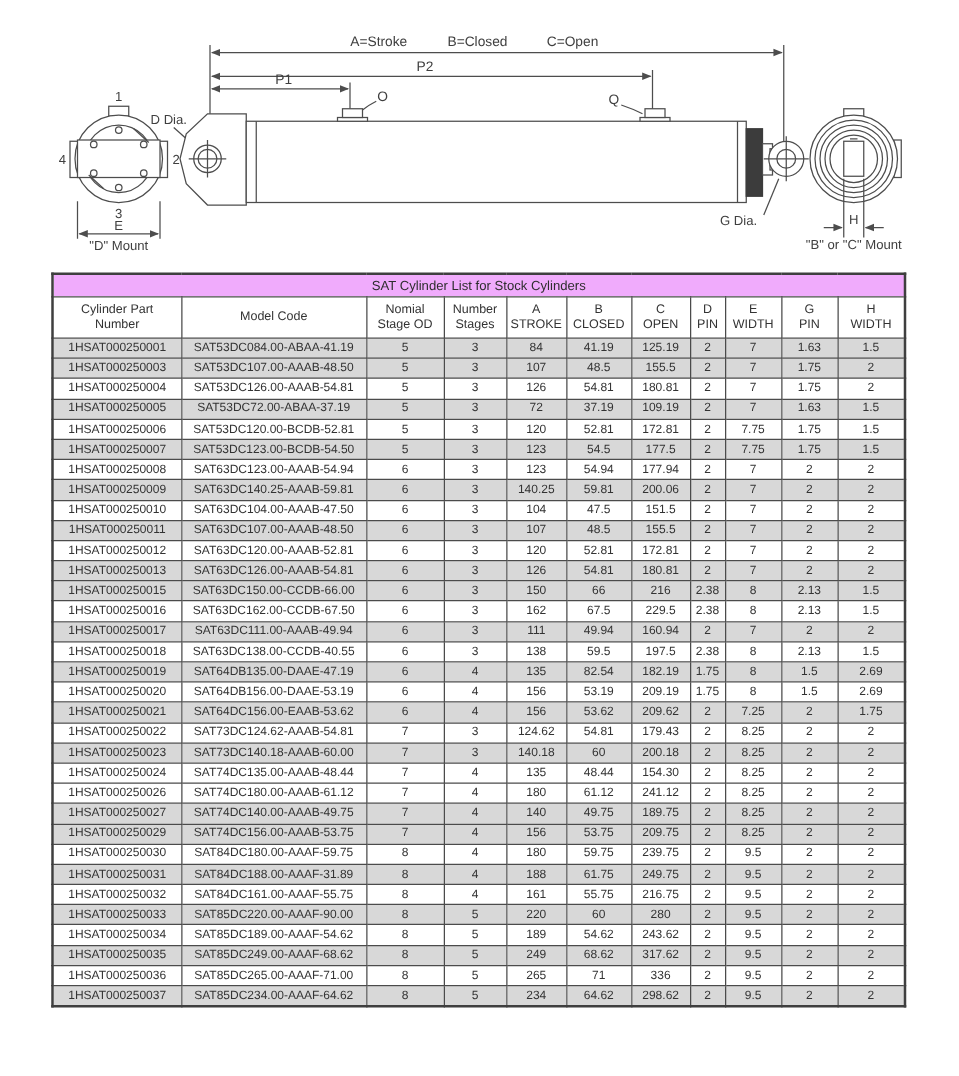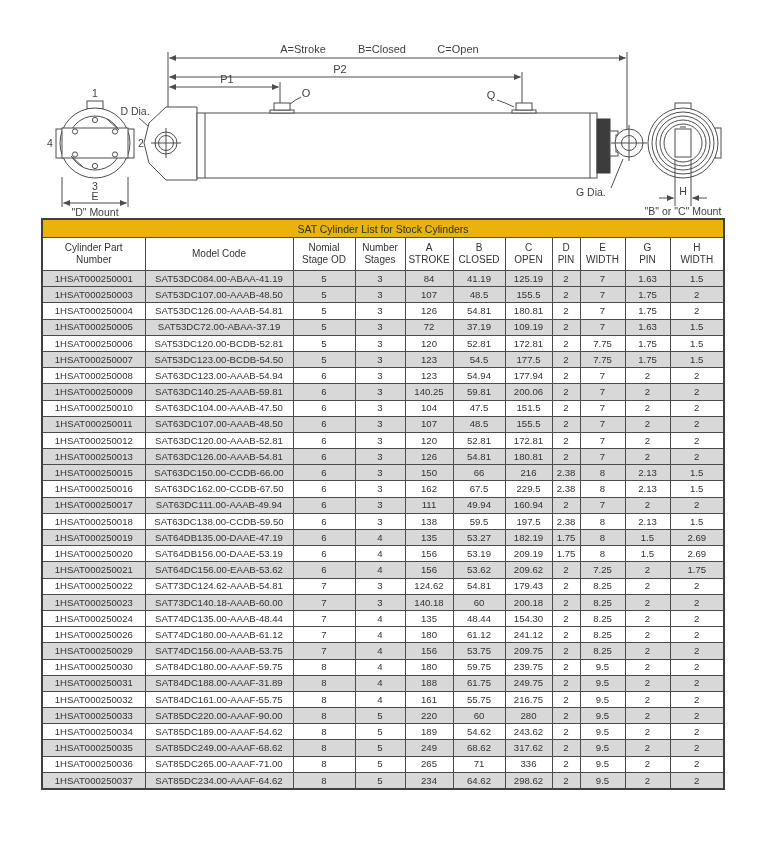--- a/index.html
+++ b/index.html
@@ -1,31 +1,31 @@
 <!DOCTYPE html>
 <html><head>
 <meta charset="utf-8">
 <style>
   html,body{margin:0;padding:0;}
   body{
     width:767px;height:861px;background:#ffffff;position:relative;
     font-family:"Liberation Sans", sans-serif;overflow:hidden;
   }
-  .diagram-wrap{position:absolute;top:16px;left:0;width:767px;height:216px;}
+  .diagram-wrap{position:absolute;top:0;left:0;width:767px;height:216px;}
   .diagram-wrap svg{display:block;}
   svg .ln{stroke:#4d4d4d;stroke-width:1;fill:none;}
   svg .fillw{fill:#ffffff;stroke:#4d4d4d;stroke-width:1;}
   svg .dim{stroke:#4d4d4d;stroke-width:1;fill:none;}
   svg text{fill:#3f3f3f;font-size:11px;font-family:"Liberation Sans",sans-serif;}
   svg text.sm{font-size:10.5px;}
   .table-wrap{position:absolute;top:218px;left:41px;width:684px;}
   table{border-collapse:collapse;table-layout:fixed;width:684px;border:2px solid #3f3f3f;}
   td,th{border:1px solid #4b4b4b;text-align:center;vertical-align:middle;
         color:#333333;overflow:hidden;white-space:nowrap;padding:0 1px;}
-  tr.title-row td{height:17px;font-size:10.5px;background:#eab308;color:#2e2e2e;}
+  tr.title-row td{height:17px;font-size:10.5px;background:#f0abfc;color:#2e2e2e;}
   thead th{height:32px;font-size:10px;font-weight:400;background:#ffffff;line-height:1.25;}
   tbody td{height:15.2px;font-size:9.6px;line-height:1;}
   tbody tr.shaded td{background:#d8d8d8;}
 </style>
 </head>
 <body>
 
 <div class="diagram-wrap">
   <svg width="767" height="216" viewBox="0 0 767 216">
     <defs>
@@ -384,38 +384,38 @@
           <td>111</td>
           <td>49.94</td>
           <td>160.94</td>
           <td>2</td>
           <td>7</td>
           <td>2</td>
           <td>2</td>
         </tr>
         <tr>
           <td>1HSAT000250018</td>
-          <td>SAT63DC138.00-CCDB-59.50</td>
+          <td>SAT63DC138.00-CCDB-40.55</td>
           <td>6</td>
           <td>3</td>
           <td>138</td>
           <td>59.5</td>
           <td>197.5</td>
           <td>2.38</td>
           <td>8</td>
           <td>2.13</td>
           <td>1.5</td>
         </tr>
         <tr class="shaded">
           <td>1HSAT000250019</td>
           <td>SAT64DB135.00-DAAE-47.19</td>
           <td>6</td>
           <td>4</td>
           <td>135</td>
-          <td>53.27</td>
+          <td>82.54</td>
           <td>182.19</td>
           <td>1.75</td>
           <td>8</td>
           <td>1.5</td>
           <td>2.69</td>
         </tr>
         <tr>
           <td>1HSAT000250020</td>
           <td>SAT64DB156.00-DAAE-53.19</td>
           <td>6</td>
@@ -487,20 +487,33 @@
           <td>4</td>
           <td>180</td>
           <td>61.12</td>
           <td>241.12</td>
           <td>2</td>
           <td>8.25</td>
           <td>2</td>
           <td>2</td>
         </tr>
         <tr class="shaded">
+          <td>1HSAT000250027</td>
+          <td>SAT74DC140.00-AAAB-49.75</td>
+          <td>7</td>
+          <td>4</td>
+          <td>140</td>
+          <td>49.75</td>
+          <td>189.75</td>
+          <td>2</td>
+          <td>8.25</td>
+          <td>2</td>
+          <td>2</td>
+        </tr>
+        <tr class="shaded">
           <td>1HSAT000250029</td>
           <td>SAT74DC156.00-AAAB-53.75</td>
           <td>7</td>
           <td>4</td>
           <td>156</td>
           <td>53.75</td>
           <td>209.75</td>
           <td>2</td>
           <td>8.25</td>
           <td>2</td>

